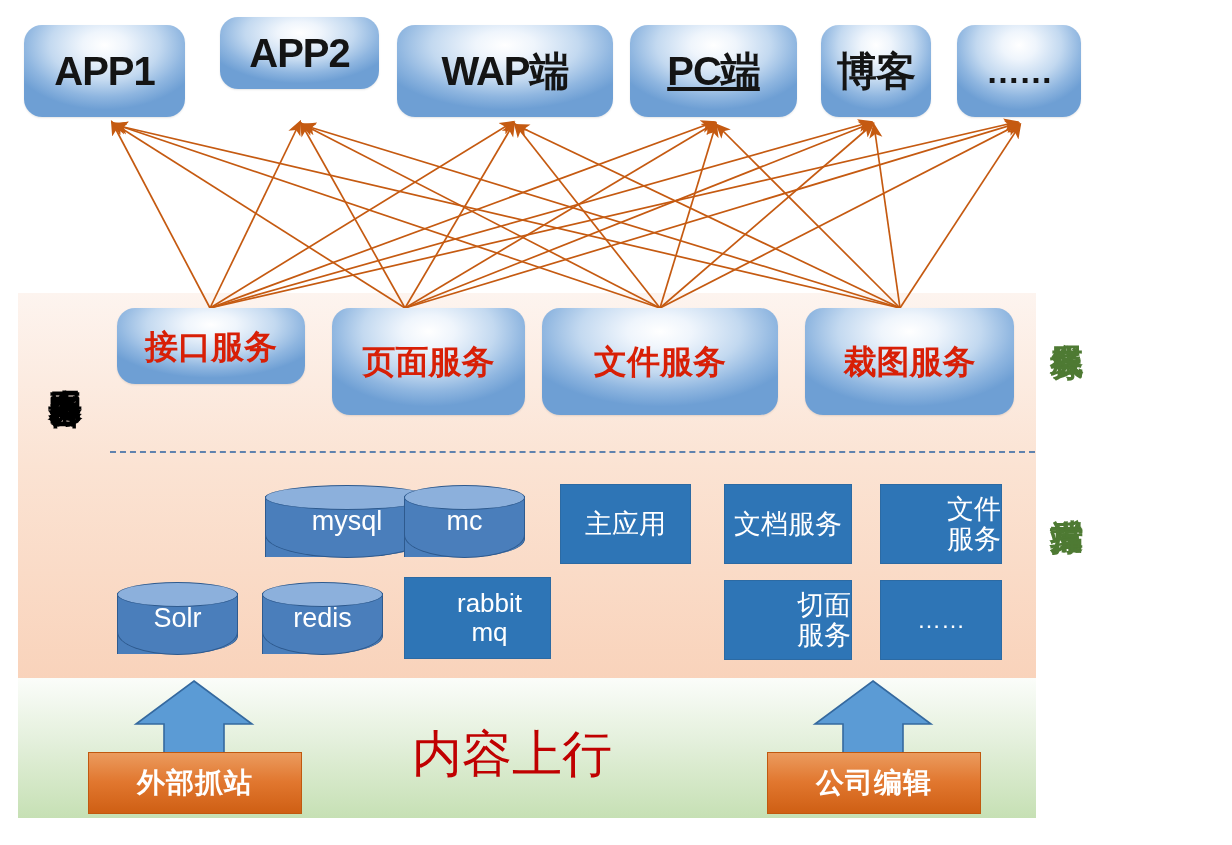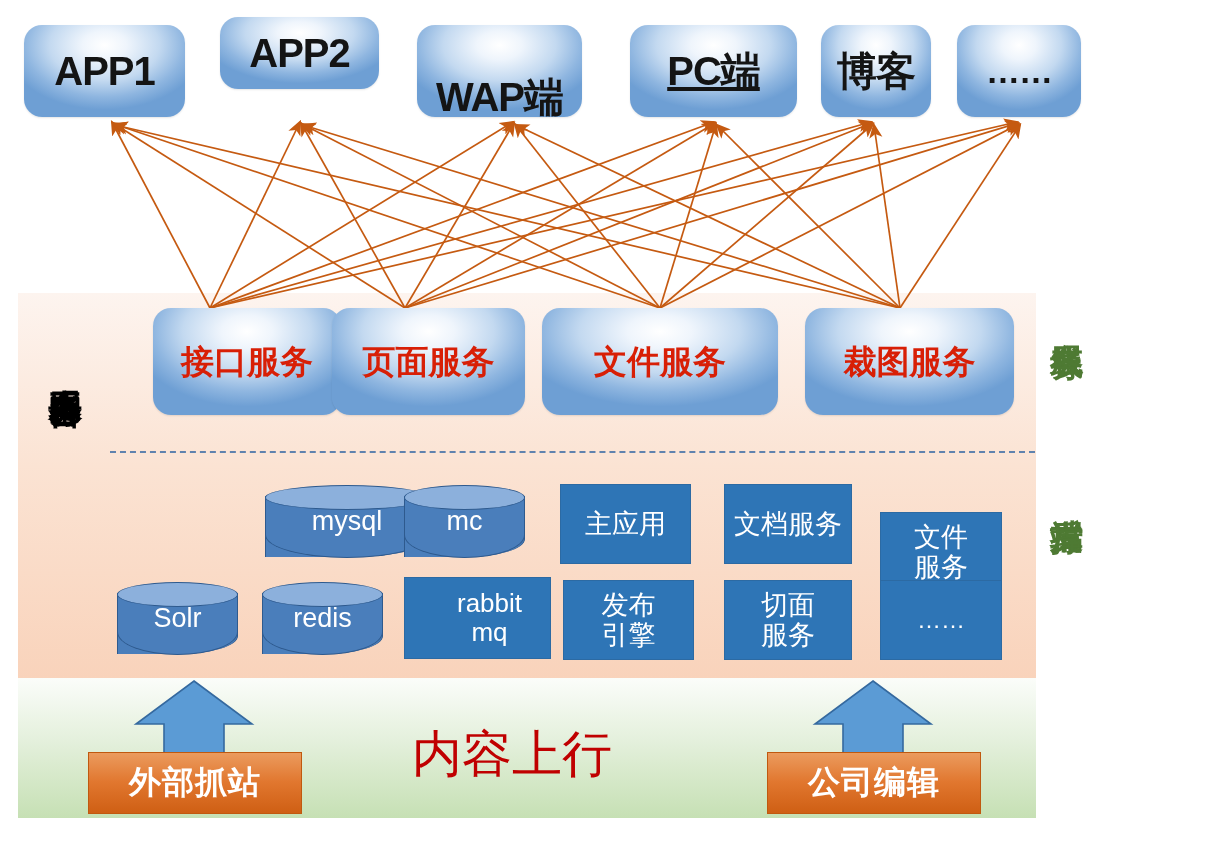--- a/index.html
+++ b/index.html
@@ -78,21 +78,21 @@
   }
   .vlabel.left{color:#000000;font-size:34px;}
   .vlabel.right{color:#4e7a33;font-size:33px;}
 
   
   .obox{
     position:absolute;
     background:linear-gradient(180deg,#eb9b5e 0%,#e1772f 48%,#cf5f14 100%);
     border:1px solid #c0590f;
     display:flex;align-items:center;justify-content:center;
-    color:#ffffff;font-size:32px;font-weight:bold;letter-spacing:1px;
+    color:#ffffff;font-size:28px;font-weight:bold;letter-spacing:1px;
   }
   .centertext{
     position:absolute;color:#c00000;font-size:50px;
     font-family:"Liberation Serif","DejaVu Serif",serif;
     white-space:nowrap;line-height:1;
   }
   svg.overlay{position:absolute;left:0;top:0;width:1232px;height:845px;pointer-events:none;}
 </style>
 </head>
 <body>
@@ -140,34 +140,34 @@
       <path d="M900,308 L1020,125"></path>
     </g>
   </svg>
 
   <div class="gbox client" style="left:24px;top:25px;width:161px;height:92px;">
     <span>APP1</span>
   </div>
   <div class="gbox client" style="left:220px;top:17px;width:159px;height:72px;">
     <span>APP2</span>
   </div>
-  <div class="gbox client" style="left:417px;top:25px;width:165px;height:92px;align-items:flex-end;">
+  <div class="gbox client" style="left:397px;top:25px;width:216px;height:92px;">
     <span>WAP端</span>
   </div>
   <div class="gbox client" style="left:630px;top:25px;width:167px;height:92px;text-decoration:underline;">
     <span>PC端</span>
   </div>
   <div class="gbox client" style="left:821px;top:25px;width:110px;height:92px;">
     <span>博客</span>
   </div>
   <div class="gbox client" style="left:957px;top:25px;width:124px;height:92px;font-size:34px;">
     <span>……</span>
   </div>
 
-  <div class="gbox svc" style="left:117px;top:308px;width:188px;height:107px;margin-left:36px;">
+  <div class="gbox svc" style="left:117px;top:308px;width:188px;height:76px;">
     <span>接口服务</span>
   </div>
   <div class="gbox svc" style="left:542px;top:308px;width:236px;height:107px;">
     <span>文件服务</span>
   </div>
   <div class="gbox svc" style="left:332px;top:308px;width:193px;height:107px;">
     <span>页面服务</span>
   </div>
   <div class="gbox svc" style="left:805px;top:308px;width:209px;height:107px;">
     <span>裁图服务</span>
@@ -204,30 +204,26 @@
   </div>
 
   <div class="rect" style="left:560px;top:484px;width:129px;height:78px;flex-direction:column;">
     <span>主应用</span>
     <span></span>
   </div>
   <div class="rect" style="left:724px;top:484px;width:126px;height:78px;flex-direction:row;">
     <span>文档</span>
     <span>服务</span>
   </div>
-  <div class="rect" style="left:880px;top:512px;width:120px;height:78px;flex-direction:column;">
+  <div class="rect" style="left:880px;top:484px;width:120px;height:78px;flex-direction:column;align-items:flex-end;">
     <span>文件</span>
     <span>服务</span>
   </div>
 
-  <div class="rect" style="left:563px;top:580px;width:129px;height:78px;flex-direction:column;">
-    <span>发布</span>
-    <span>引擎</span>
-  </div>
-  <div class="rect" style="left:724px;top:580px;width:126px;height:78px;flex-direction:column;">
+  <div class="rect" style="left:724px;top:580px;width:126px;height:78px;flex-direction:column;align-items:flex-end;">
     <span>切面</span>
     <span>服务</span>
   </div>
   <div class="rect" style="left:880px;top:580px;width:120px;height:78px;flex-direction:column;font-size:24px;">
     <span>……</span>
     <span></span>
   </div>
 
   <div class="vlabel left" style="left:48px;top:362px;height:290px;">内容服务平台</div>
   <div class="vlabel right" style="left:1050px;top:318px;height:150px;">在线服务</div>

